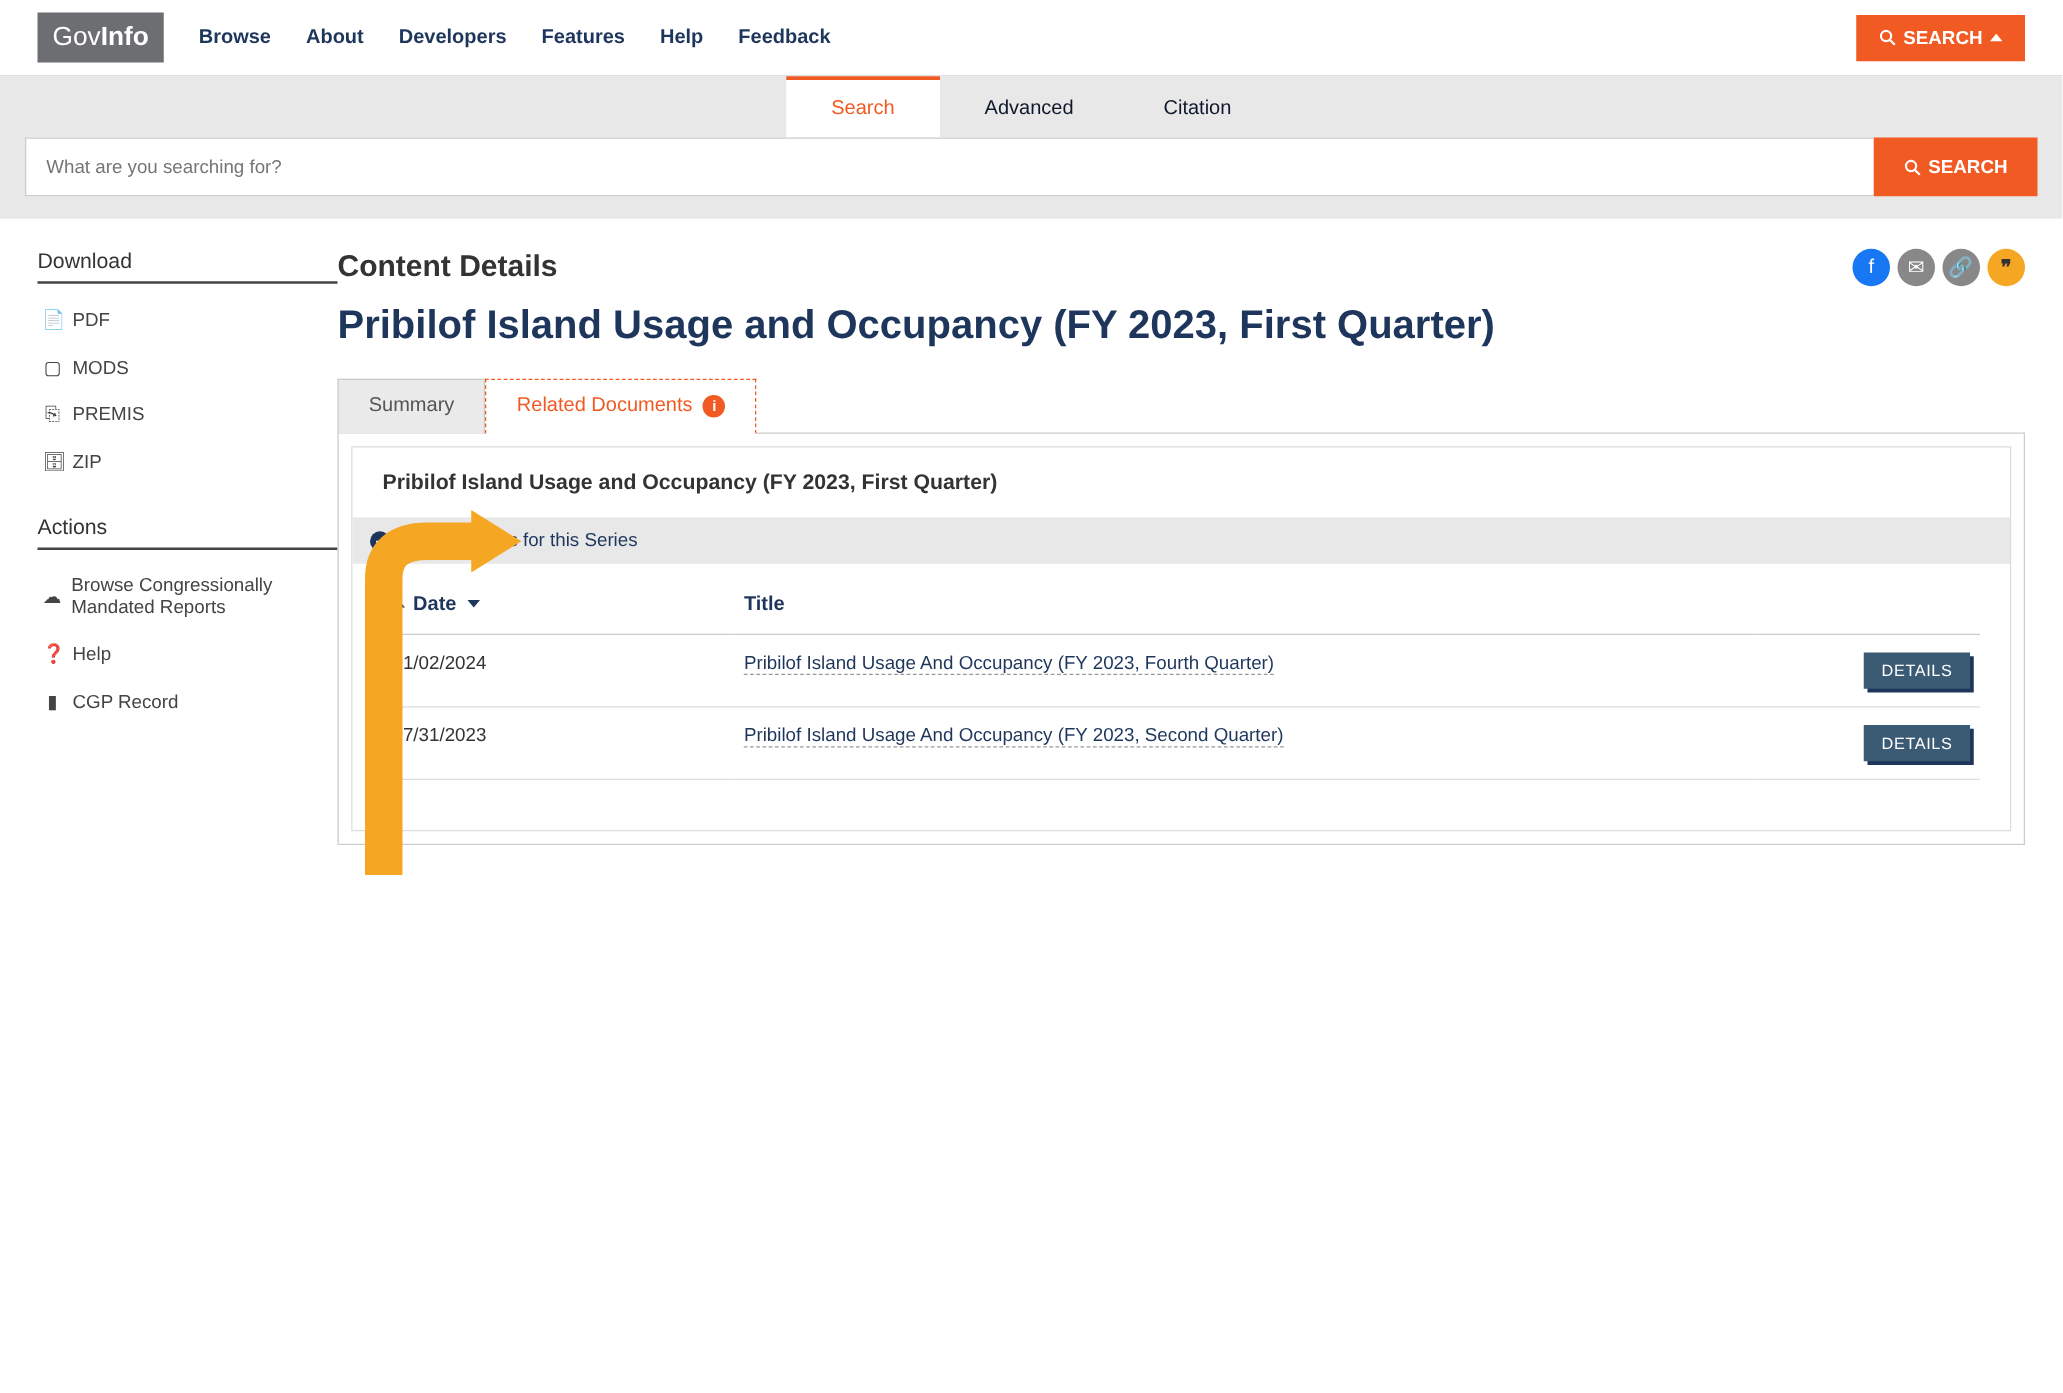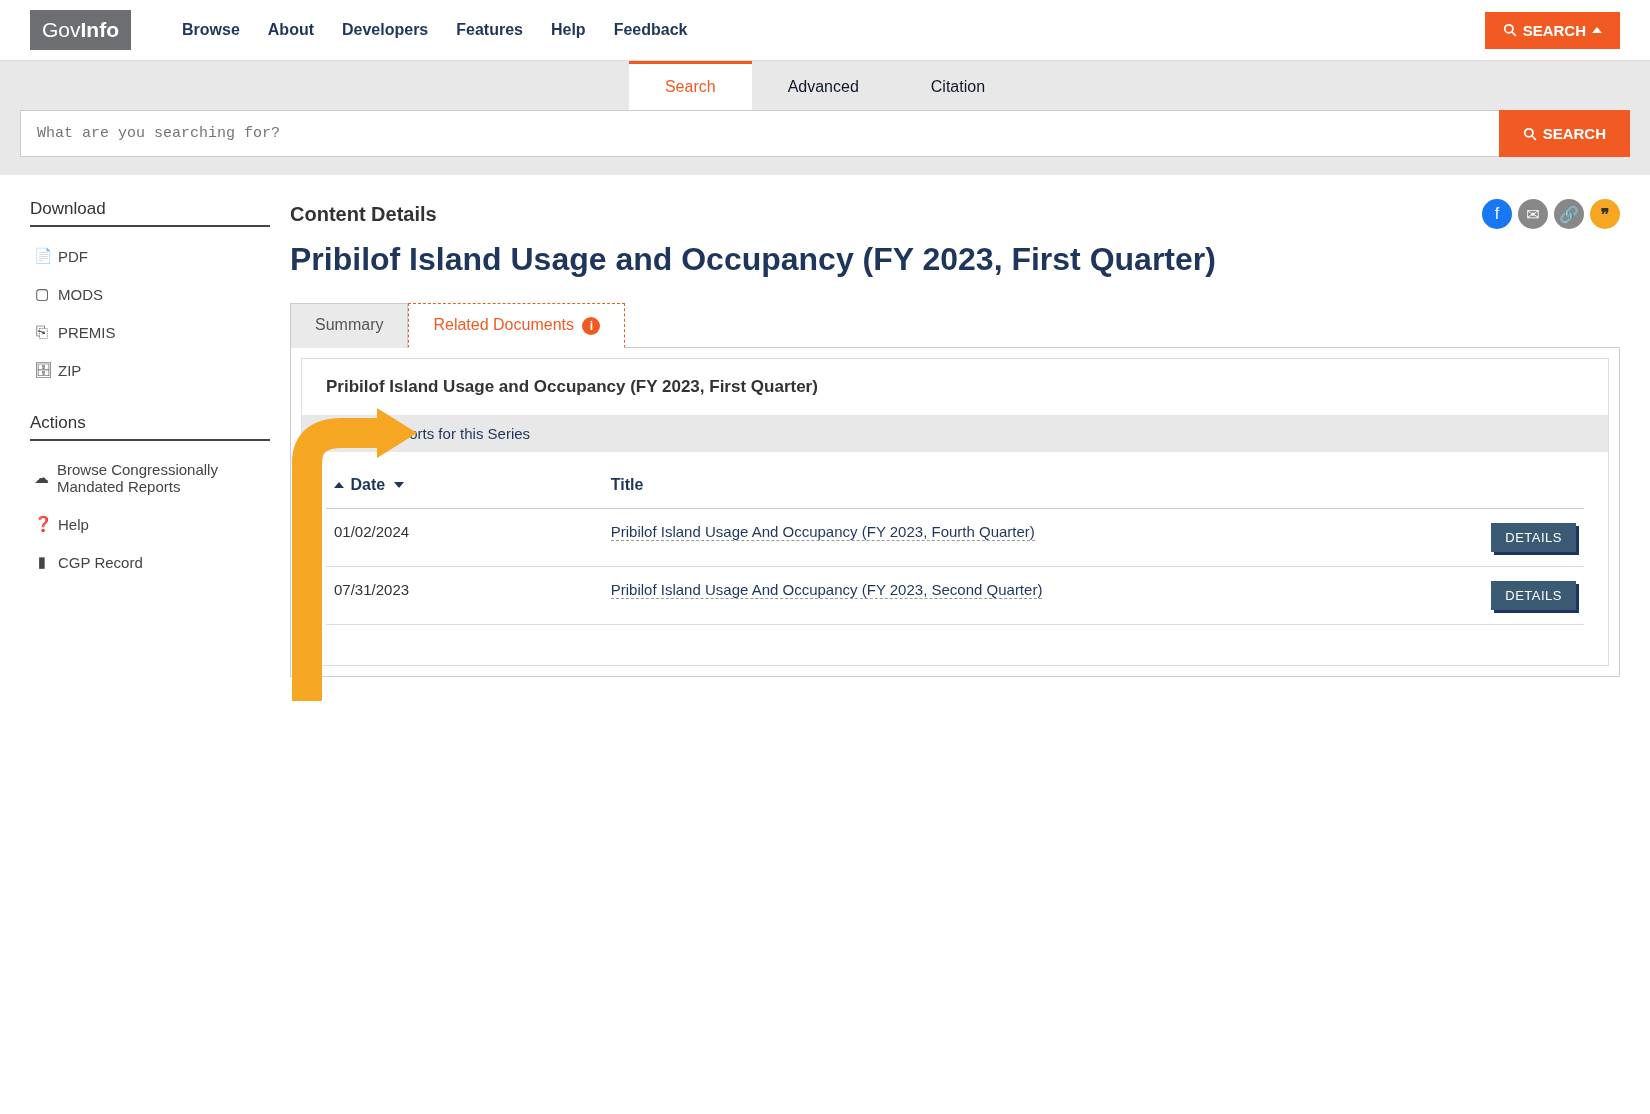--- a/index.html
+++ b/index.html
@@ -1,46 +1,46 @@
 <!DOCTYPE html>
 <html><head>
 <meta charset="utf-8">
 <style>
 * { box-sizing: border-box; margin: 0; padding: 0; }
 body { font-family: "Helvetica Neue", Arial, sans-serif; font-size: 14px; color: #333; background: #fff; }
 
 
-.topnav { display: flex; align-items: center; padding: 10px 30px; border-bottom: 1px solid #ddd; background: #fff; gap: 23px; }
+.topnav { display: flex; align-items: center; padding: 10px 30px; border-bottom: 1px solid #ddd; background: #fff; }
 .logo-box { background: #6d6e71; color: #fff; padding: 8px 12px; font-size: 21px; font-weight: 500; }
 .logo-box b { font-weight: 700; }
 .nav-links { display: flex; gap: 28px; margin-left: 28px; }
 .nav-links a { color: #1e365c; font-weight: 600; text-decoration: none; font-size: 16px; }
 .search-btn-top { margin-left: auto; background: #f15a22; color: #fff; border: none; padding: 10px 18px; font-size: 15px; font-weight: 600; cursor: pointer; display: flex; align-items: center; gap: 6px; }
 
 
 .search-area { background: #e8e8e8; padding: 0 20px 18px; }
 .search-tabs { display: flex; justify-content: center; }
 .search-tab { padding: 14px 36px; color: #0f172a; font-size: 16px; cursor: pointer; border-top: 3px solid transparent; }
 .search-tab.active { background: #fff; color: #f15a22; border-top: 3px solid #f15a22; }
 .search-row { display: flex; }
-.search-input { flex: 1; padding: 14px 16px; font-size: 15px; border: 1px solid #ccc; border-right: none; font-family: Liberation Mono, monospace; }
+.search-input { flex: 1; padding: 14px 16px; font-size: 15px; border: 1px solid #ccc; border-right: none; }
 .search-go { background: #f15a22; color: #fff; border: none; padding: 0 24px; font-weight: 600; font-size: 15px; cursor: pointer; display: flex; align-items: center; gap: 6px; }
 
 
-.container { display: flex; padding: 24px 30px; gap: 20px; position: relative; }
+.container { display: flex; padding: 24px 30px; position: relative; }
 .sidebar { width: 240px; flex-shrink: 0; }
 .side-section-title { font-size: 17px; color: #333; padding-bottom: 6px; border-bottom: 2px solid #444; margin-bottom: 10px; }
 .side-list { list-style: none; }
 .side-list li { padding: 10px 4px; }
 .side-list a { color: #444; text-decoration: none; font-size: 15px; display: flex; align-items: center; gap: 8px; }
 .side-sep { height: 24px; }
 
 .main { flex: 1; position: relative; }
 .page-head { display: flex; align-items: center; justify-content: space-between; margin-bottom: 10px; }
-.page-head h2 { font-size: 20px; font-weight: 600; color: #333; }
+.page-head h2 { font-size: 24px; font-weight: 600; color: #333; }
 .share-icons { display: flex; gap: 6px; }
 .share-ico { width: 30px; height: 30px; border-radius: 50%; display: inline-flex; align-items: center; justify-content: center; color: #fff; font-size: 16px; }
 .fb { background: #1877f2; }
 .em { background: #888; }
 .lk { background: #888; }
 .ci { background: #f5a623; color: #333; font-weight: 700; }
 
 .page-title { font-size: 32px; line-height: 1.25; font-weight: 700; color: #1e365c; margin-bottom: 24px; }
 
 .content-tabs { display: flex; }

